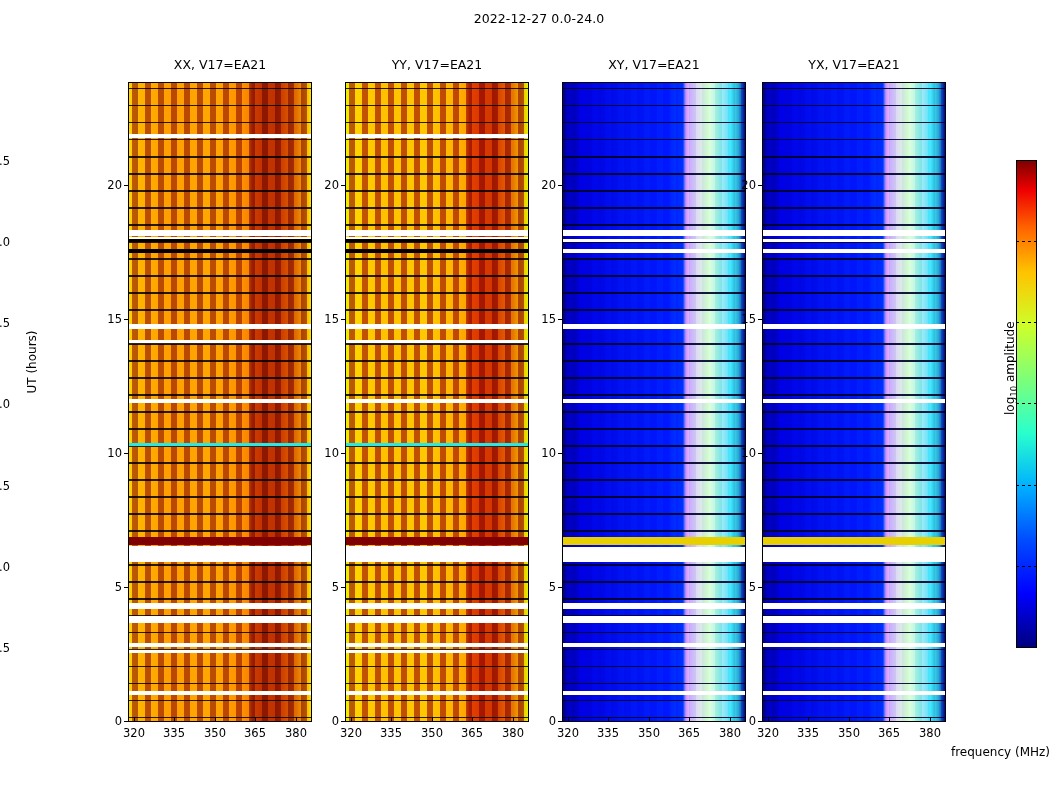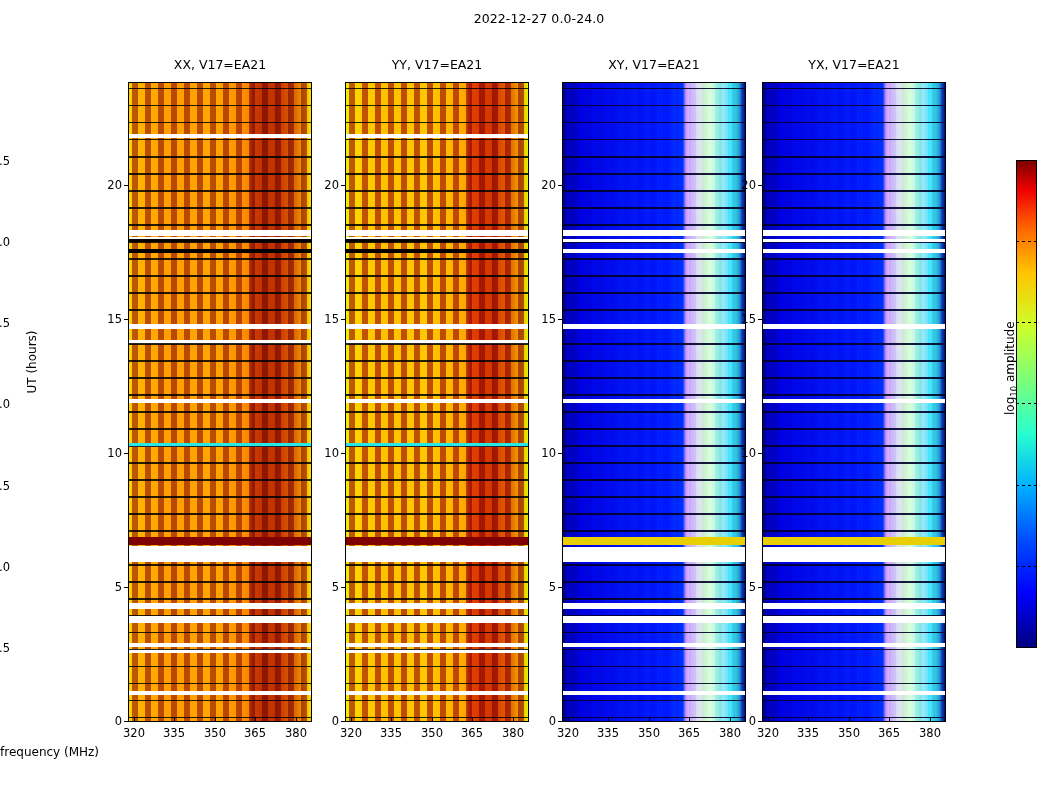--- a/index.html
+++ b/index.html
@@ -22,21 +22,21 @@
   .layer{position:absolute;left:0;top:0;width:100%;height:100%;}
 
   
   .ytick{position:absolute;font-size:11.5px;text-align:right;width:34px;}
   .ytickmark{position:absolute;width:4px;height:1px;background:#000;}
   .xtick{position:absolute;font-size:11.5px;text-align:center;width:34px;top:726px;}
   .xtickmark{position:absolute;width:1px;height:4px;background:#000;top:717px;}
 
   #ylabel{position:absolute;left:-28px;top:355px;width:120px;text-align:center;
           font-size:12px;transform:rotate(-90deg);}
-  #xlabel{position:absolute;top:745px;left:0;width:1050px;text-align:left;font-size:12px;}
+  #xlabel{position:absolute;top:745px;left:0;width:1050px;text-align:right;font-size:12px;}
 
   
   #cbar{position:absolute;left:1016px;top:160px;width:21px;height:488px;
         border:1px solid #000;box-sizing:border-box;
         background:linear-gradient(to top,
             #00007f 0%,
             #0000ff 11%,
             #004cff 22%,
             #00b0ff 33%,
             #29ffcd 44%,

